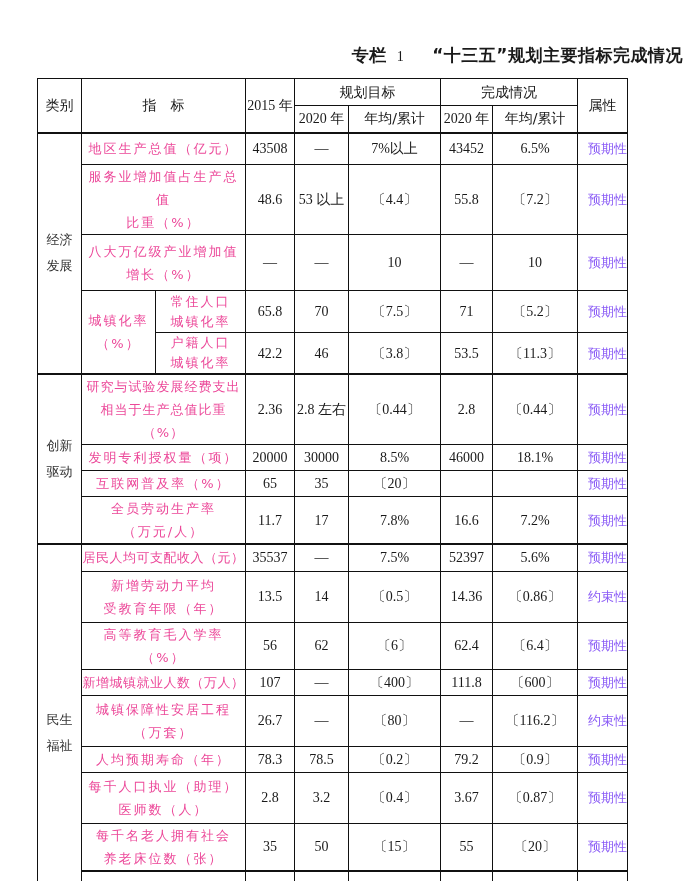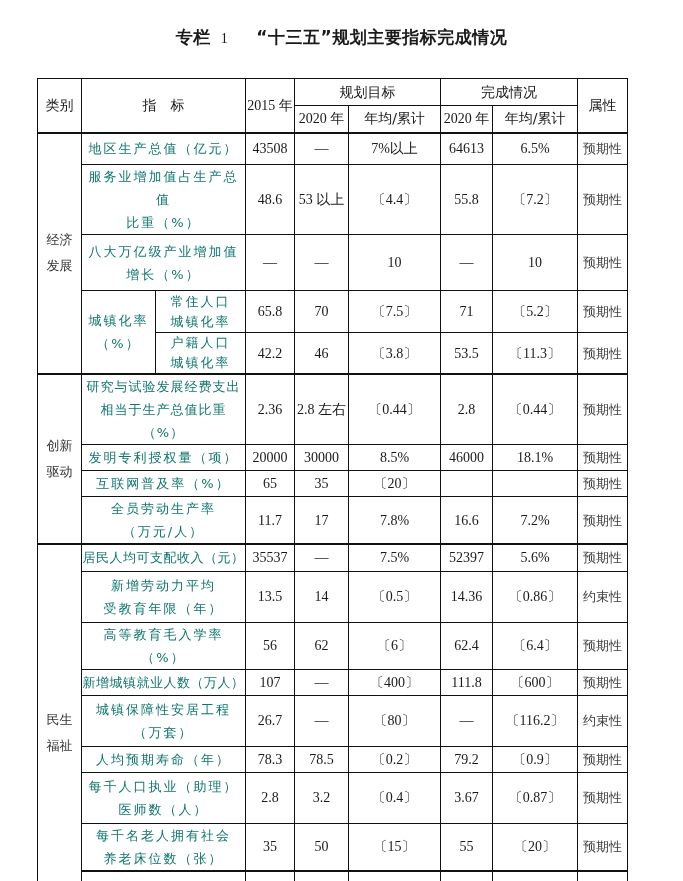--- a/index.html
+++ b/index.html
@@ -1,27 +1,27 @@
 <!DOCTYPE html>
 <html><head>
 <meta charset="utf-8">
 <style>
   html, body { margin:0; padding:0; background:#ffffff; }
   body { width:683px; height:881px; position:relative; overflow:hidden;
          font-family: "DejaVu Serif", "Liberation Serif", serif; color:#1a1a1a; }
-  .title { position:absolute; top:26px; left:0; width:683px; text-align:center;
+  .title { position:absolute; top:44px; left:0; width:683px; text-align:right;
            font-family: "DejaVu Sans", "Liberation Sans", sans-serif; font-size:17px; font-weight:bold; letter-spacing:0.5px; }
   .title .num { margin:0 28px 0 10px; font-family:"Liberation Serif", serif; font-weight:normal; }
   table { position:absolute; top:78px; left:37px; border-collapse:collapse; table-layout:fixed; }
   td, th { border:1.6px solid #111; text-align:center; vertical-align:middle; padding:0;
            font-size:13.5px; line-height:23px; font-weight:normal; }
   th { font-family:"DejaVu Sans", "Liberation Sans", sans-serif; font-size:14px; }
-  .sans { font-family:"DejaVu Sans", "Liberation Sans", sans-serif; font-size:13px; letter-spacing:2px; color:#0f766e; }
+  .sans { font-family:"DejaVu Sans", "Liberation Sans", sans-serif; font-size:13px; letter-spacing:2px; color:#ec4899; }
   .cat { font-family:"DejaVu Sans", "Liberation Sans", sans-serif; font-size:13px; color:#333; line-height:26px; }
-  .attr { font-family:"DejaVu Sans", "Liberation Sans", sans-serif; font-size:13px; color:#404040; }
+  .attr { font-family:"DejaVu Sans", "Liberation Sans", sans-serif; font-size:13px; color:#8b5cf6;text-align:right; }
   .num { font-family:"Liberation Serif", "DejaVu Serif", serif; font-size:14px; }
   .thick-top td { border-top-width:2.4px; }
   .line { display:block; }
 </style>
 </head>
 <body>
 
 <div class="title">
   <span>专栏</span><span class="num">1</span><span>“十三五”规划主要指标完成情况</span>
 </div>
@@ -56,21 +56,21 @@
 
   <tr style="height:32px" class="thick-top">
     <td rowspan="5" class="cat">
       <span class="line">经济</span>
       <span class="line">发展</span>
     </td>
     <td colspan="2" class="sans">地区生产总值（亿元）</td>
     <td class="num">43508</td>
     <td class="num">—</td>
     <td class="num">7%以上</td>
-    <td class="num">64613</td>
+    <td class="num">43452</td>
     <td class="num">6.5%</td>
     <td class="attr">预期性</td>
   </tr>
 
   <tr style="height:56px">
     <td colspan="2" class="sans">
       <span class="line">服务业增加值占生产总值</span>
       <span class="line">比重（%）</span>
     </td>
     <td class="num">48.6</td>

